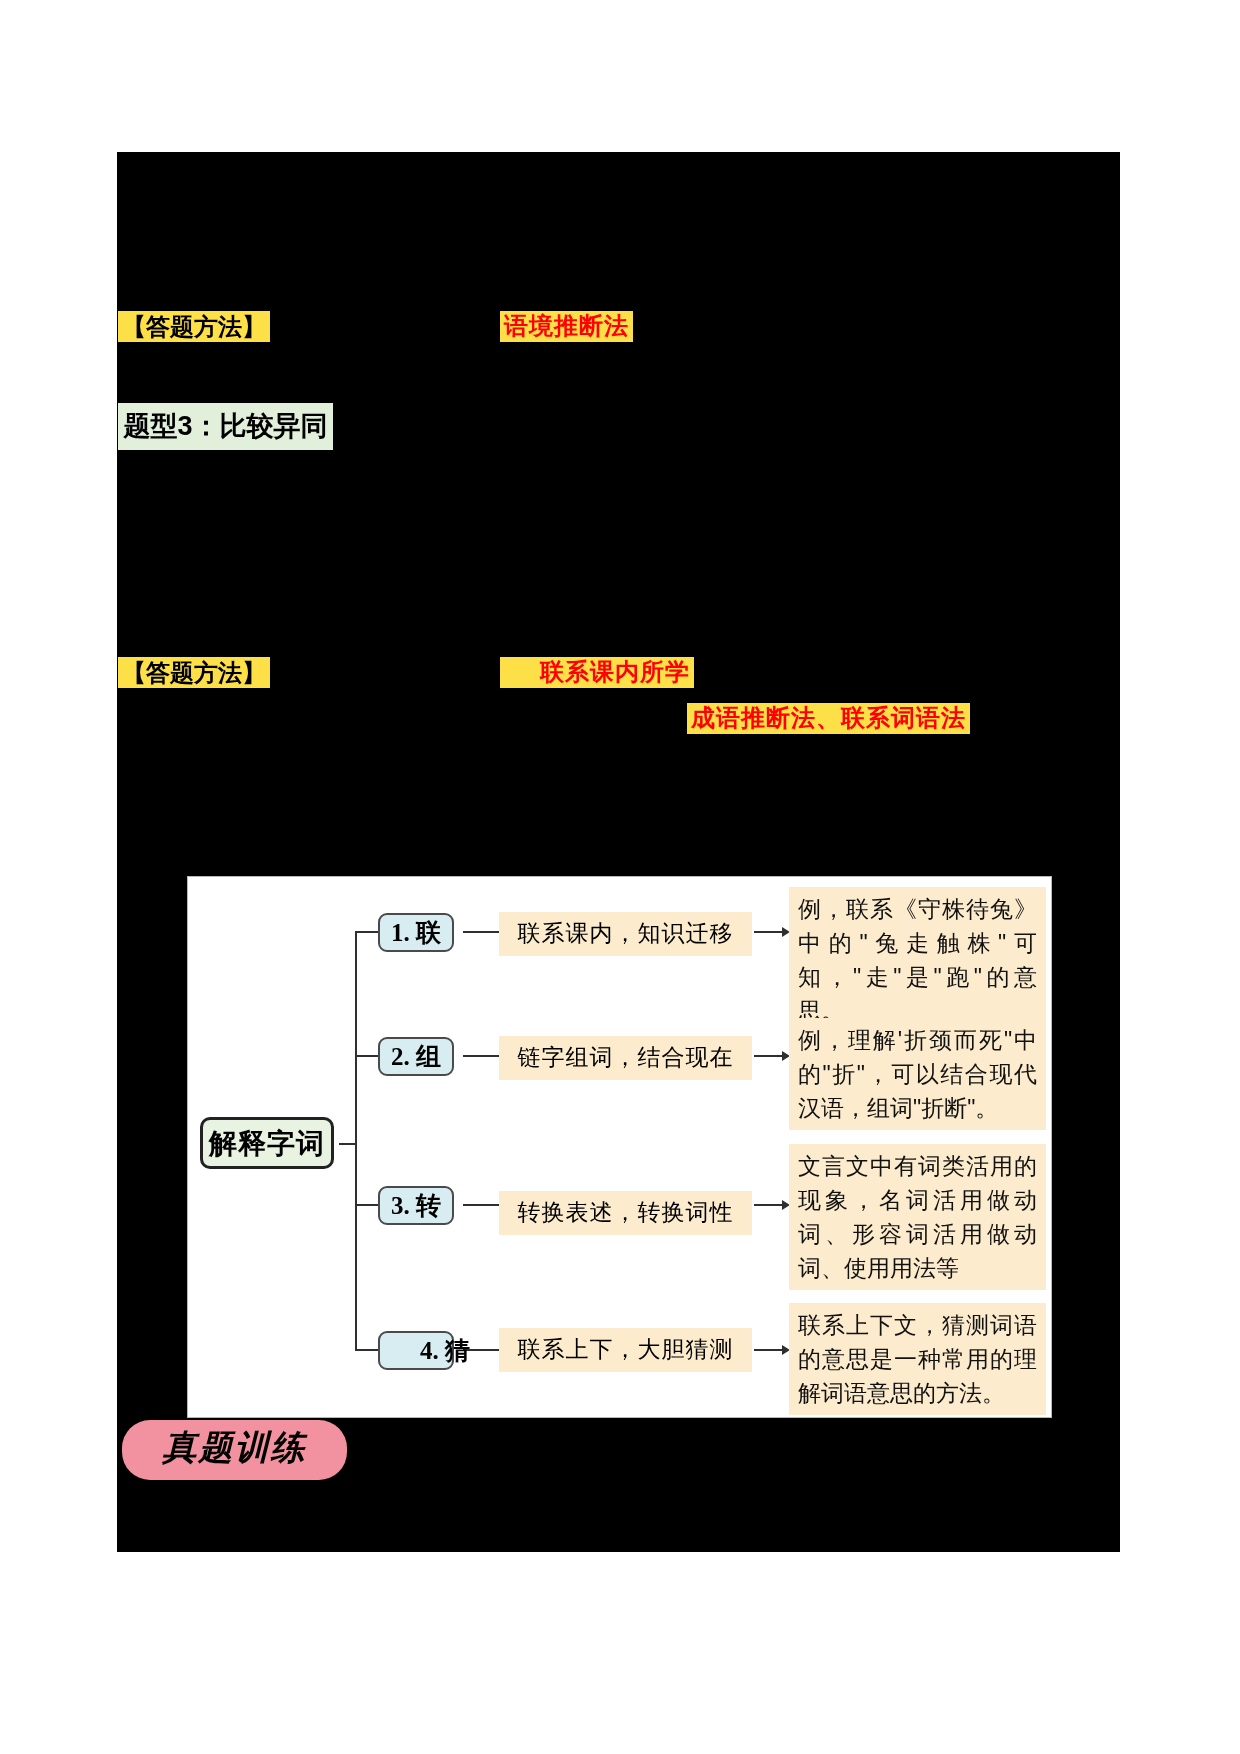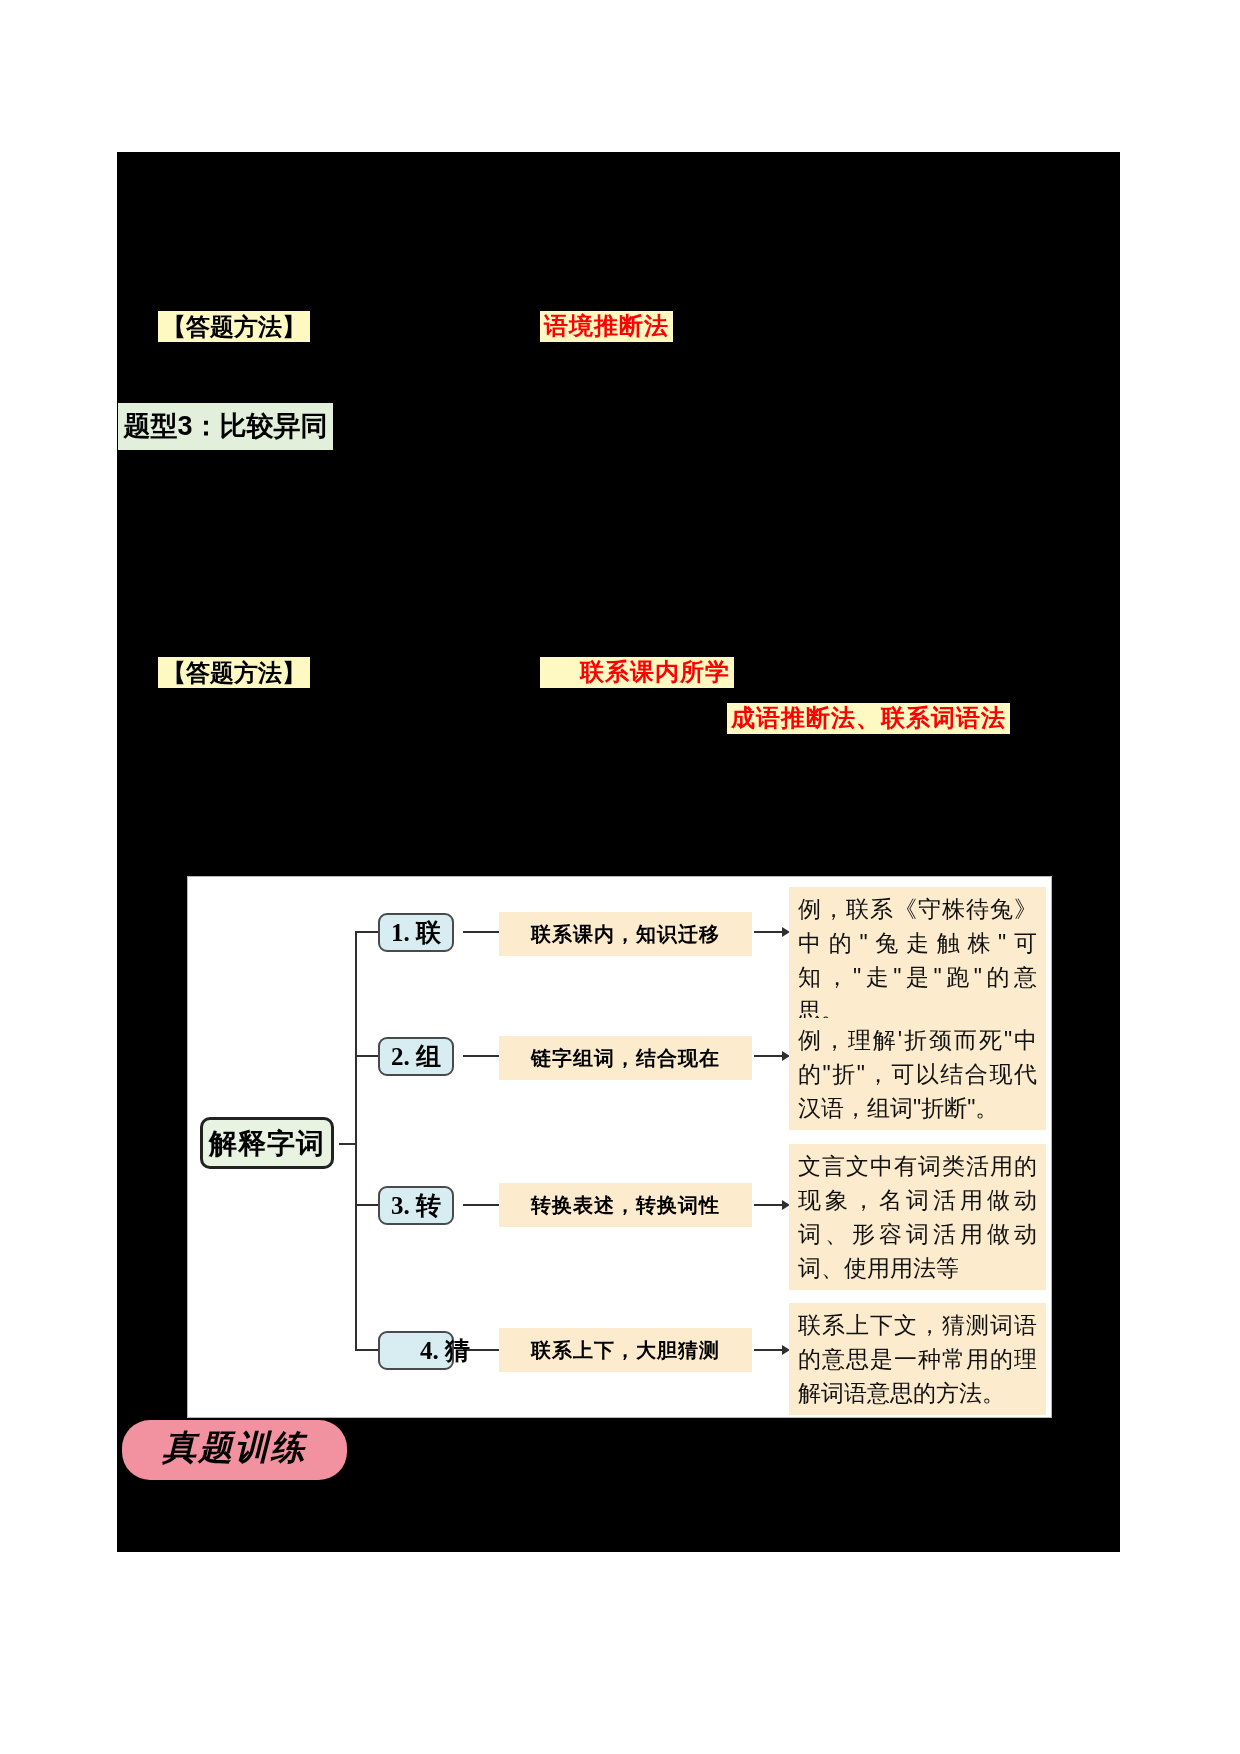--- a/index.html
+++ b/index.html
@@ -1,22 +1,22 @@
 <!DOCTYPE html>
 <html><head>
 <meta charset="utf-8">
 <style>
   html,body{margin:0;padding:0;background:#ffffff;}
   .page{position:relative;width:1240px;height:1754px;background:#ffffff;overflow:hidden;
         font-family:"Liberation Sans", sans-serif;}
   .panel{position:absolute;left:117px;top:152px;width:1003px;height:1400px;background:#000000;}
 
   
-  .hl{position:absolute;background:#fef9c3;color:#000;font-size:24px;font-weight:700;
-      padding:2px 4px;white-space:nowrap;line-height:27px;margin-left:40px;}
+  .hl{position:absolute;background:#fde047;color:#000;font-size:24px;font-weight:700;
+      padding:2px 4px;white-space:nowrap;line-height:27px;}
   .hl.red{color:#ff0000;font-family:"Liberation Serif", serif;font-weight:600;letter-spacing:1px;}
   .hl-1a{left:118px;top:311px;}
   .hl-1b{left:500px;top:311px;}
   .heading{position:absolute;left:118px;top:403px;width:215px;height:47px;background:#e2efda;
            color:#000;font-size:27px;font-weight:700;line-height:47px;text-align:center;white-space:nowrap;}
   .hl-2a{left:118px;top:657px;}
   .hl-2b{left:500px;top:657px;padding-left:40px;}
   .hl-3{left:687px;top:703px;}
 
   
@@ -32,24 +32,24 @@
   .link0{top:54px;} .link1{top:178px;} .link2{top:327px;} .link3{top:472px;}
 
   .rootnode{left:12px;top:240px;width:134px;height:52px;background:#e9f3e1;border:3px solid #222;
             border-radius:10px;color:#000;font-size:28px;font-weight:700;line-height:48px;
             text-align:center;box-sizing:border-box;letter-spacing:1px;}
   .bnode{left:190px;width:76px;height:39px;background:#d8edf1;border:2px solid #4a4a4a;border-radius:9px;
          color:#000;font-size:25px;font-weight:600;font-family:"Liberation Serif", serif;
          line-height:35px;text-align:center;box-sizing:border-box;white-space:nowrap;}
   .bnode0{top:36px;} .bnode1{top:160px;} .bnode2{top:309px;} .bnode3{top:454px;padding-left:40px;}
 
-  .mlabel{left:311px;width:253px;height:44px;background:#fceccd;color:#000;font-size:20px;
-          font-weight:700;font-family:"Liberation Serif", serif;line-height:44px;text-align:center;
+  .mlabel{left:311px;width:253px;height:44px;background:#fceccd;color:#000;font-size:23px;
+          font-weight:400;font-family:"Liberation Serif", serif;line-height:44px;text-align:center;
           box-sizing:border-box;letter-spacing:1px;white-space:nowrap;}
-  .mlabel0{top:35px;} .mlabel1{top:159px;} .mlabel2{top:306px;text-align:center;} .mlabel3{top:451px;}
+  .mlabel0{top:35px;} .mlabel1{top:159px;} .mlabel2{top:314px;text-align:center;} .mlabel3{top:451px;}
 
   .arrow{left:566px;width:28px;height:2px;background:#2f2f2f;}
   .arrow::after{content:"";position:absolute;right:-8px;top:-4px;width:0;height:0;
                 border-left:8px solid #2f2f2f;border-top:5px solid transparent;border-bottom:5px solid transparent;}
   .arrow0{top:54px;} .arrow1{top:178px;} .arrow2{top:327px;} .arrow3{top:472px;}
 
   .desc{left:601px;width:257px;background:#fceccd;color:#111;font-size:23px;line-height:34px;
         padding:5px 9px;box-sizing:border-box;text-align:justify;}
   .desc0{top:10px;} .desc1{top:141px;} .desc2{top:267px;} .desc3{top:426px;}
 

